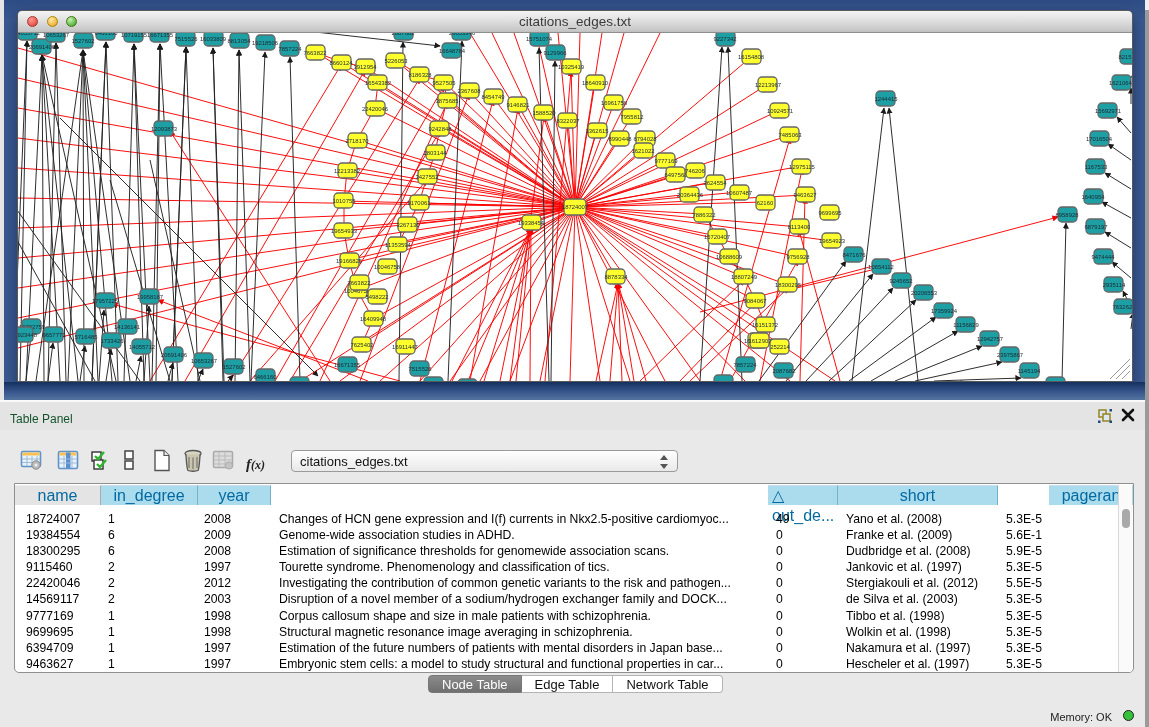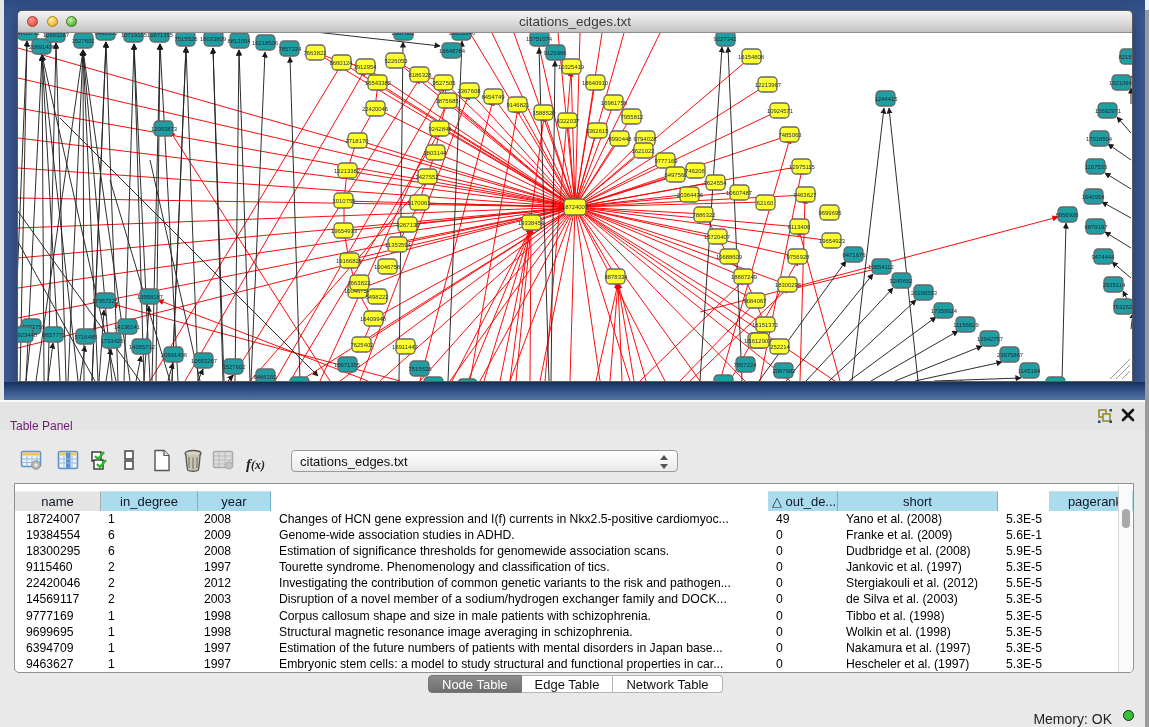--- a/index.html
+++ b/index.html
@@ -8,48 +8,48 @@
 #rstrip .w { position:absolute; top:0; left:0; width:4px; height:10px; background:#f0f0f0; }
 #lstrip { position:absolute; left:0; top:0; width:4px; height:400px; background:#e6e6e6; }
 #win { position:absolute; left:17px; top:10px; width:1116px; height:372px; border:1px solid #595959; border-radius:5px 5px 0 0; box-shadow:0 6px 14px rgba(0,10,40,.45); }
 #tbar { position:absolute; left:0; top:0; width:100%; height:22px; background:linear-gradient(#f4f4f4,#e0e0e0 45%,#c7c7c7 92%,#bfbfbf); border-bottom:1px solid #8e8e8e; border-radius:4px 4px 0 0; }
 #tbar .title { position:absolute; left:0; right:0; top:3px; text-align:center; font-size:13.5px; color:#3a3a3a; }
 .tl { position:absolute; top:5px; width:11px; height:11px; border-radius:50%; }
 #canvas { position:absolute; left:0; top:22px; width:1114px; height:348px; background:#fff; overflow:hidden; }
 #bband { position:absolute; left:4px; top:382px; width:1141px; height:18px; background:linear-gradient(#15305e,#37568c 55%,#54749f); }
 #panel { position:absolute; left:0; top:400px; width:1145px; height:327px; background:#e9e9e9; }
 #phead { position:absolute; left:0; top:2px; width:100%; height:28px; background:#e4e4e4; }
-#phead .t { position:absolute; left:10px; top:17px; font-size:12px; color:#701a75; }
+#phead .t { position:absolute; left:10px; top:10px; font-size:12px; color:#14532d; }
 #topline { position:absolute; left:0; top:0; width:100%; height:2px; background:#fafafa; }
 #toolbar { position:absolute; left:0; top:30px; width:100%; height:50px; }
 #combo { position:absolute; left:291px; top:50px; width:387px; height:22px; background:linear-gradient(#ffffff,#e9e9e9); border:1px solid #9b9b9b; border-radius:4px; }
 #combo .t { position:absolute; left:8px; top:3px; font-size:13px; color:#111; }
 #tablebox { position:absolute; left:14px; top:83px; width:1120px; height:190px; background:#fff; border:1px solid #909090; border-radius:0 0 5px 5px; overflow:hidden; }
-#thead { position:absolute; left:0; top:1px; height:20px; width:1078px; font-size:13px; color:#0f172a;margin-top:6px; }
+#thead { position:absolute; left:0; top:1px; height:20px; width:1078px; font-size:16px; color:#0369a1; }
 #thead span { position:absolute; top:0; height:20px; line-height:20px; text-align:center; background:#abdcee; border-right:1px solid #74b2cc; border-top:1px solid #cde; }
 #thead .h0 { left:0; width:86px; background:#e4e4e4; border-right:1px solid #aaa; border-top:1px solid #eee;}
 #thead .h1 { left:86px; width:97px; }
 #thead .h2 { left:183px; width:73px; }
 #thead .h3 { left:256px; width:497px; }
 #thead .h4 { left:753px; width:70px; text-align:left; padding-left:4px; }
 #thead .h5 { left:823px; width:160px; }
 #thead .h6 { left:1034px; width:93px; }
 #tbody { position:absolute; left:0; top:25px; width:1078px; font-size:12.2px; color:#000; }
 .tr { position:relative; height:16.1px; }
 .tr span { position:absolute; top:3px; white-space:nowrap; overflow:hidden; }
 .c0 { left:11px; width:80px; } .c1 { left:93px; width:90px; } .c2 { left:189px; width:64px; }
 .c3 { left:264px; width:490px; } .c4 { left:761px; width:62px; } .c5 { left:831px; width:155px; }
 .c6 { left:991px; width:85px; }
 #vsb { position:absolute; right:1px; top:1px; width:14px; height:188px; background:#fafafa; border-left:1px solid #d8d8d8; }
 #vsb .thumb { position:absolute; left:3px; top:24px; width:8px; height:19px; background:#a9a9a9; border-radius:4px; }
 #tabs { position:absolute; left:428px; top:275px; height:18px; display:flex; font-size:13px; }
 #tabs div { height:18px; line-height:17px; padding:0 13px; background:#fff; border:1px solid #b4b4b4; border-left:none; color:#111; }
 #tabs div:first-child { border-left:1px solid #b4b4b4; border-radius:4px 0 0 4px; background:linear-gradient(#8b8b8b,#6f6f6f); color:#fff; border-color:#777; }
 #tabs div:last-child { border-radius:0 4px 4px 0; }
-#mem { position:absolute; right:33px; top:311px; font-size:14px; color:#222; }
+#mem { position:absolute; right:33px; top:311px; font-size:11px; color:#222; }
 #memdot { position:absolute; right:11px; top:310px; width:11px; height:11px; border-radius:50%; background:#35c33a; border:1px solid #222; }
 .icon { position:absolute; top:19px; }
 </style></head>
 <body>
 <div id="app">
 <div id="lstrip"></div>
 <div id="desk"></div>
 <div id="win">
   <div id="tbar">
     <div class="tl" style="left:9px;background:radial-gradient(circle at 35% 30%,#ff9a8f,#ec5f55 60%,#b83a31);border:1px solid #a33;"></div>

